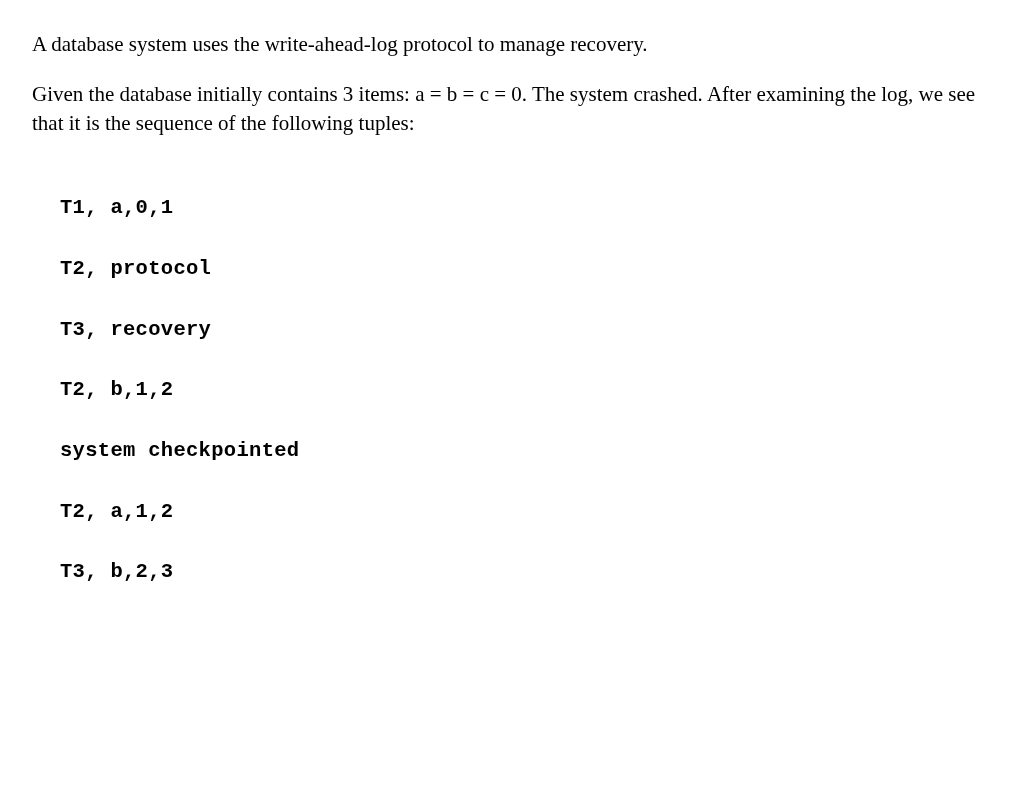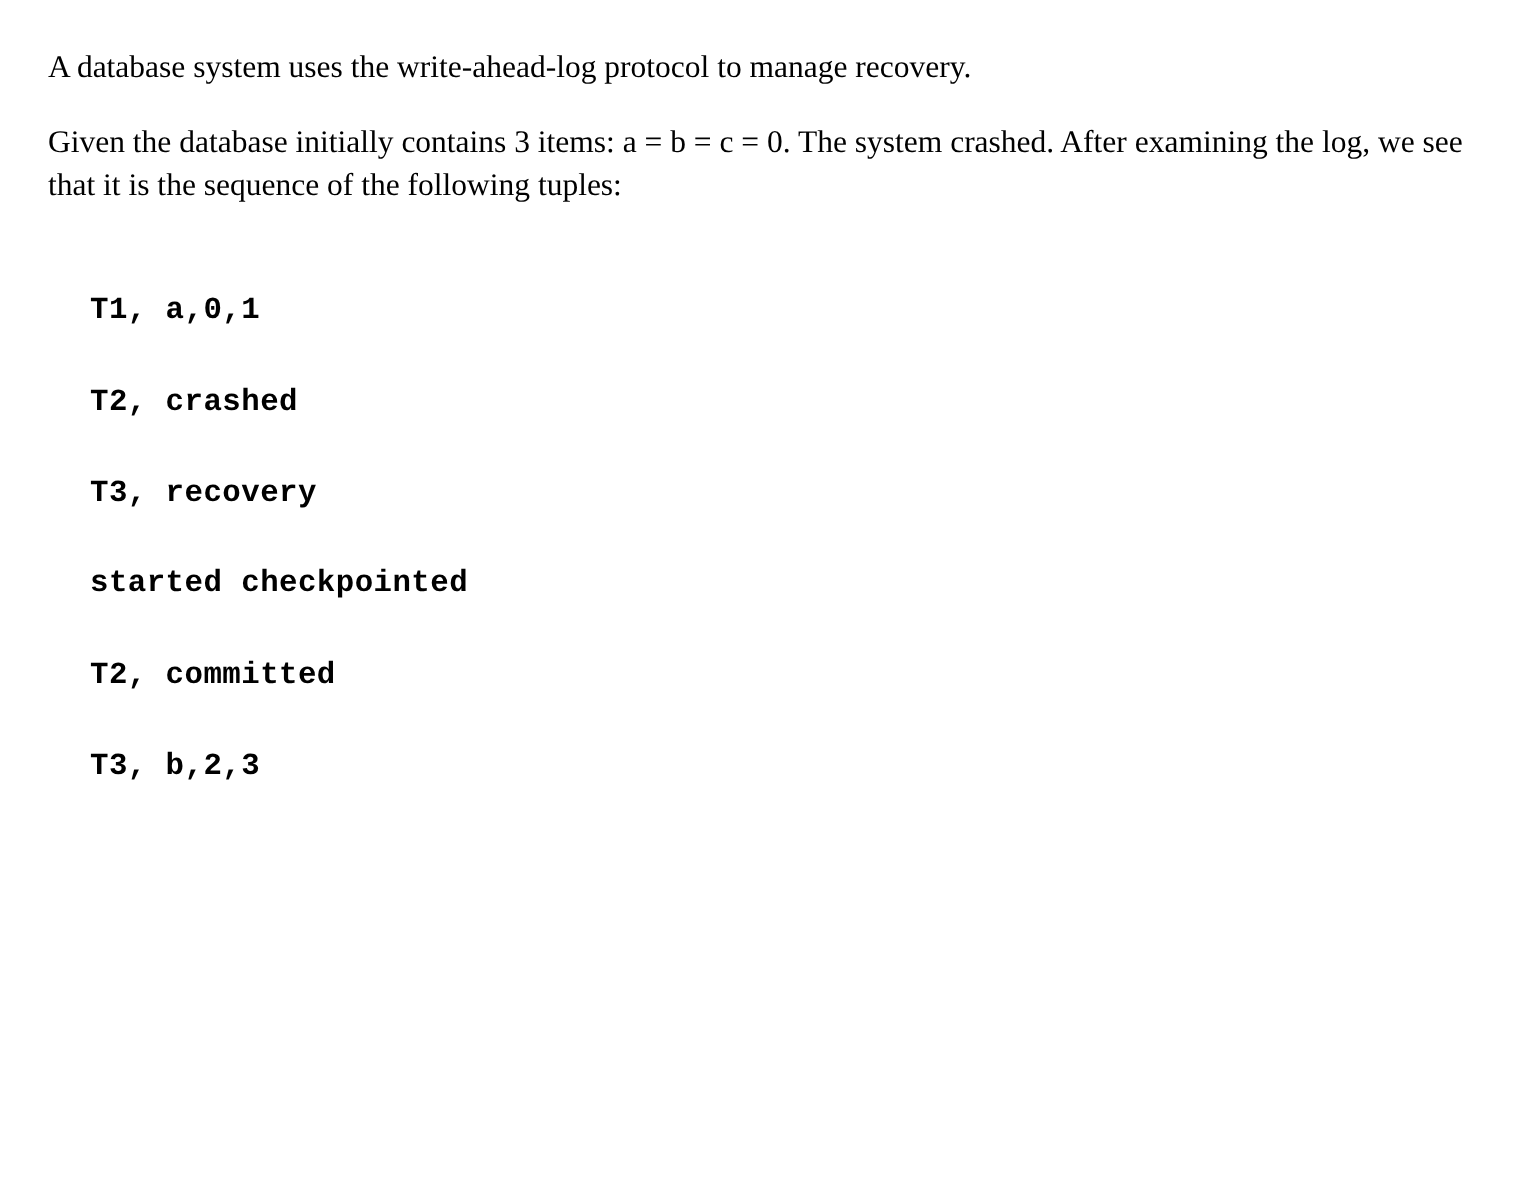--- a/index.html
+++ b/index.html
@@ -32,20 +32,21 @@
   </style>
 </head>
 <body>
 
 <div class="intro-para">A database system uses the write-ahead-log protocol to manage recovery.</div>
 
 <div class="intro-para">Given the database initially contains 3 items: a = b = c = 0. The system crashed. After examining the log, we see that it is the sequence of the following tuples:</div>
 
 <div class="code-block">
 <div>T1, a,0,1</div>
-<div>T2, crashed</div>
+<div>T2, protocol</div>
 <div>T3, recovery</div>
-<div>started checkpointed</div>
-<div>T2, committed</div>
+<div>T2, b,1,2</div>
+<div>system checkpointed</div>
+<div>T2, a,1,2</div>
 <div>T3, b,2,3</div>
 
 
 </div>
 
 </body></html>

